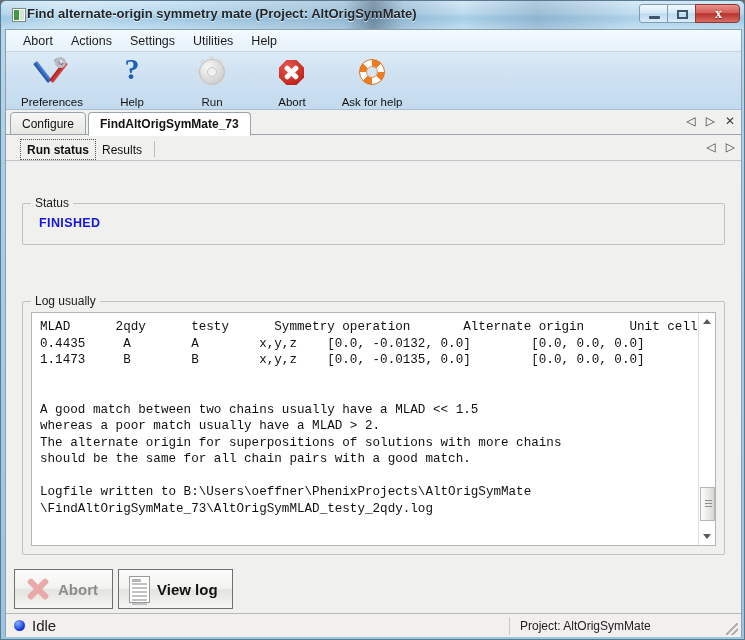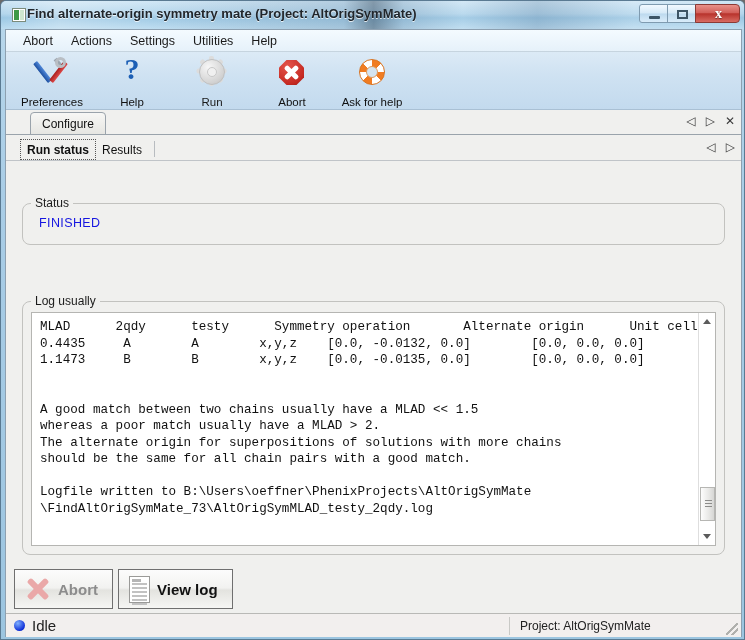--- a/index.html
+++ b/index.html
@@ -265,34 +265,34 @@
 
   
   .content {
     position:absolute; left:0; top:131px; width:100%; bottom:24px;
     background:#f0f0ee;
   }
 
   .groupbox {
     position:absolute;
     border:1px solid #c2c2bf;
-    border-radius:8px;
+    border-radius:2px;
     background:transparent;
     box-sizing:border-box;
   }
   .groupbox > .gtitle {
     position:absolute; left:8px; top:-8px;
     background:#f0f0ee; padding:0 4px;
     font-size:12px; color:#1b1b1b;
     font-family:"Liberation Sans", sans-serif;
   }
 
   .status-value {
     position:absolute; left:16px; top:12px;
-    font-size:12.5px; font-weight:normal; color:#1515e0;
+    font-size:12.5px; font-weight:bold; color:#1515e0;
     font-family:"Liberation Sans", sans-serif;
     letter-spacing:0.4px;
   }
 
   
   .logbox {
     position:absolute; left:8px; top:10px;
     right:8px; bottom:8px;
     background:#ffffff;
     border:1px solid #b5b5b2;
@@ -476,21 +476,22 @@
       <div class="tbtn">
         <span class="ico ico-ring">
           <span class="ring"></span>
             <span class="hole"></span>
         </span>
         <span class="lbl">Ask for help</span>
       </div>
     </div>
 
     <div class="tabstrip-outer">
-      <div class="tab" style="left:24px;">Configure</div>
+      <div class="tab" style="left:4px;">Configure</div>
+      <div class="tab active" style="left:82px;">FindAltOrigSymMate_73</div>
       <div class="tabnav">
         <span>◁</span>
         <span>▷</span>
         <span>✕</span>
       </div>
     </div>
 
     <div class="tabstrip-inner">
       <div class="itab active" style="left:14px;">Run status</div>
       <div class="itab" style="left:90px;">Results</div>

